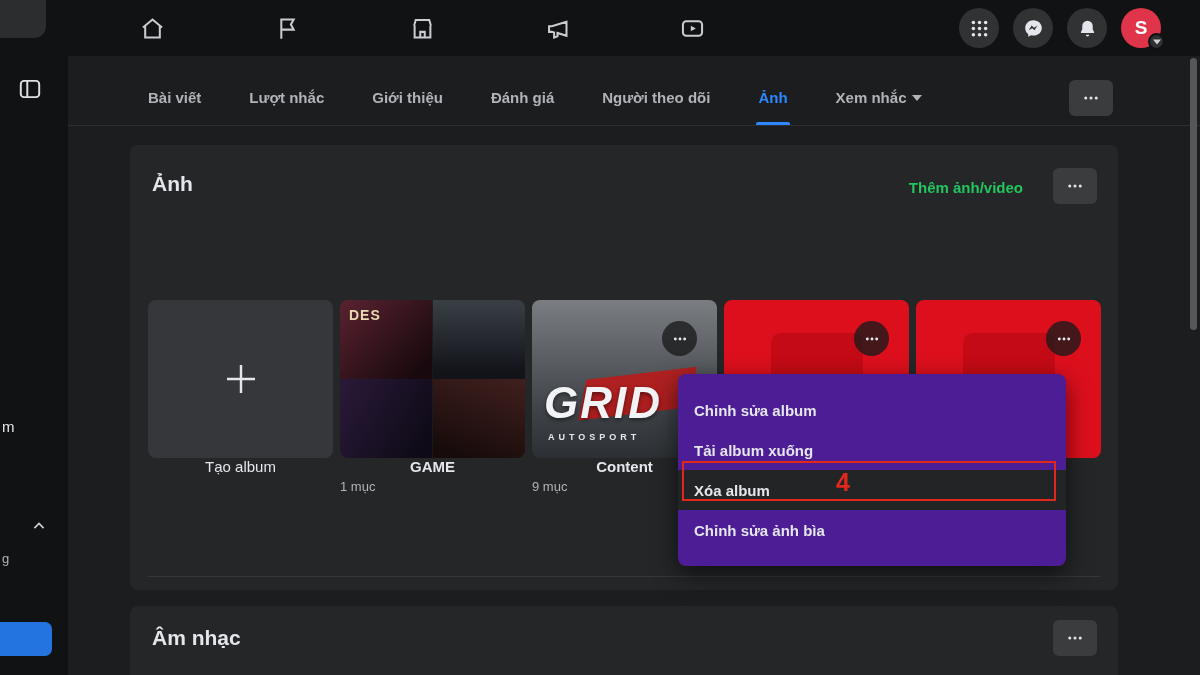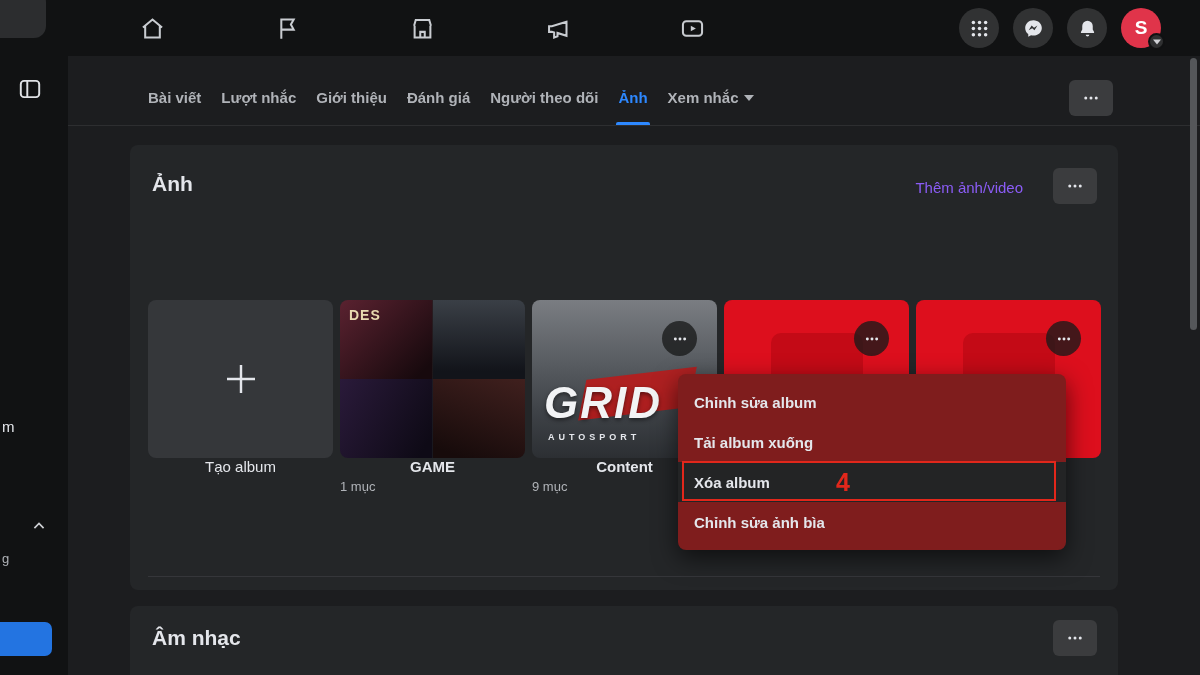--- a/index.html
+++ b/index.html
@@ -32,40 +32,40 @@
   .rail-toggle svg { width:26px; height:26px; }
   .rail-text { position:absolute; left:2px; color:#e4e6eb; font-size:15px; }
   .rail-text-top { top:362px; }
   .rail-text-bottom { top:495px; color:#b0b3b8; font-size:13px; }
   .rail-chevron { position:absolute; left:28px; top:460px; width:22px; height:22px; color:#cfd1d5; }
   .rail-chevron svg { width:20px; height:20px; }
   .rail-blue-btn { position:absolute; left:-18px; top:566px; width:70px; height:34px; background:#2374e1; border-radius:7px; }
 
   
   .profile-tabs { position:absolute; left:68px; right:0; top:70px; height:56px;
-    border-bottom:1px solid #2d2e30; display:flex; align-items:stretch; padding-left:80px; gap:20px; }
+    border-bottom:1px solid #2d2e30; display:flex; align-items:stretch; padding-left:80px; gap:48px; }
   .ptab { position:relative; display:flex; align-items:center; gap:6px;
     font-size:15px; font-weight:700; color:#b0b3b8; cursor:pointer; }
   .ptab.active { color:#2d88ff; }
   .ptab.active::after { content:""; position:absolute; left:-2px; right:-2px; bottom:0; height:3px;
     background:#2d88ff; border-radius:2px 2px 0 0; }
   .ptab .caret { display:flex; }
   .more-btn { width:44px; height:36px; background:#3b3c3e; border-radius:6px;
     display:flex; align-items:center; justify-content:center; color:#e4e6eb; }
   .more-btn svg { width:18px; height:18px; }
   .tabs-more { position:absolute; right:87px; top:10px; }
 
   
   .card { position:absolute; left:130px; width:988px; background:#242628; border-radius:8px; }
   .card-photos { top:145px; height:445px; }
   .card-music { top:606px; height:110px; }
   .card h2 { position:absolute; left:22px; margin:0; font-size:21px; font-weight:700; color:#e4e6eb; }
   .card-photos h2 { top:27px; }
   .card-music h2 { top:20px; }
-  .add-link { position:absolute; right:95px; top:34px; color:#8b5cf6; font-size:15px; font-weight:400;
+  .add-link { position:absolute; right:95px; top:34px; color:#22c55e; font-size:15px; font-weight:700;
     text-decoration:none; cursor:pointer; }
   .card-more { position:absolute; right:21px; }
   .card-photos .card-more { top:23px; }
   .card-music .card-more { top:14px; }
 
   .sub-tabs { position:absolute; left:38px; top:85px; height:52px; display:flex; gap:37px; }
   .stab { position:relative; display:flex; align-items:center; font-size:15px; font-weight:700; color:#b0b3b8; cursor:pointer; }
   .stab.active { color:#2d88ff; }
   .stab.active::after { content:""; position:absolute; left:-9px; right:-9px; bottom:0; height:3px;
     background:#2d88ff; border-radius:2px 2px 0 0; }
@@ -98,22 +98,22 @@
     transform:translate(-50%,-50%); background:#c40a16; border-radius:10px; }
   .tile-menu { position:absolute; top:21px; right:20px; width:35px; height:35px; border-radius:50%;
     background:rgba(24,25,26,.78); display:flex; align-items:center; justify-content:center; color:#e4e6eb; z-index:2; }
   .tile-menu svg { width:16px; height:16px; }
   .album-name { font-size:15px; font-weight:700; color:#e4e6eb;text-align:center; }
   .album-name.regular { font-weight:400; }
   .album-count { margin-top:4px; font-size:13px; color:#b0b3b8; }
   .card-divider { position:absolute; left:18px; right:18px; top:431px; height:1px; background:#35363a; }
 
   
-  .context-menu { position:absolute; left:678px; top:374px; width:388px; background:#7f1d1d;
-    border-radius:8px; box-shadow:0 8px 24px rgba(0,0,0,.6); padding:8px 0; z-index:20; }
+  .context-menu { position:absolute; left:678px; top:374px; width:388px; background:#4c1d95;
+    border-radius:8px; box-shadow:0 8px 24px rgba(0,0,0,.6); padding:16px 0; z-index:20; }
   .menu-item { height:40px; display:flex; align-items:center; padding:0 16px;
     font-size:15px; font-weight:600; color:#e4e6eb; cursor:pointer; }
   .menu-item.highlight { background:#232425; }
 
   
   .anno-box { position:absolute; left:682px; top:461px; width:374px; height:40px;
     border:2px solid #e2271b; z-index:25; }
   .anno-num { position:absolute; left:152px; top:5px; color:#e2271b; font-size:25px; font-weight:700; }
 
   

